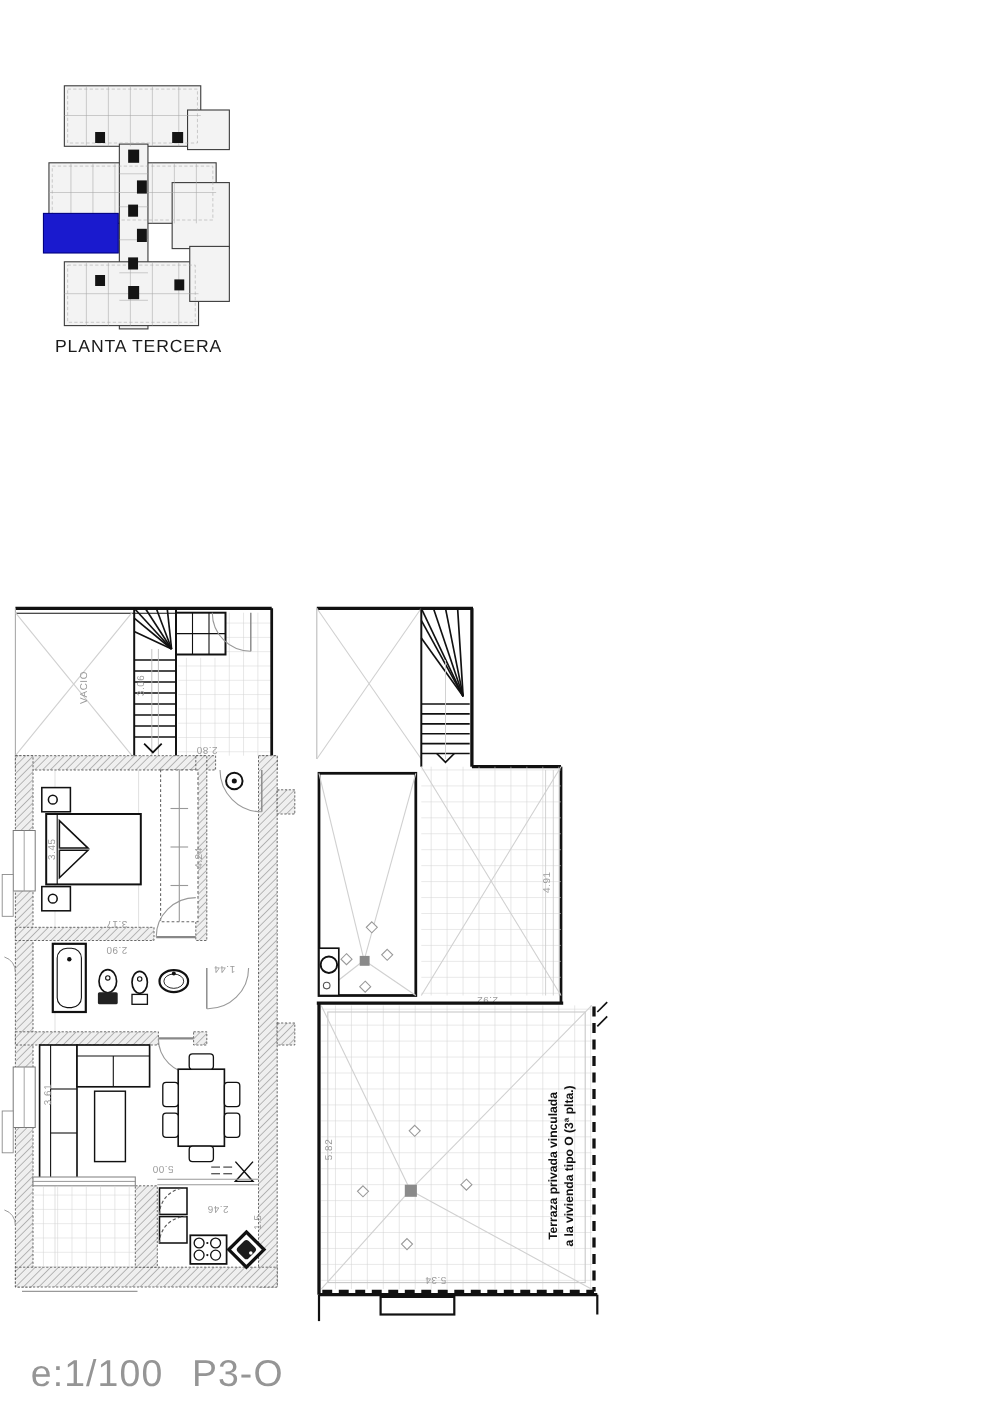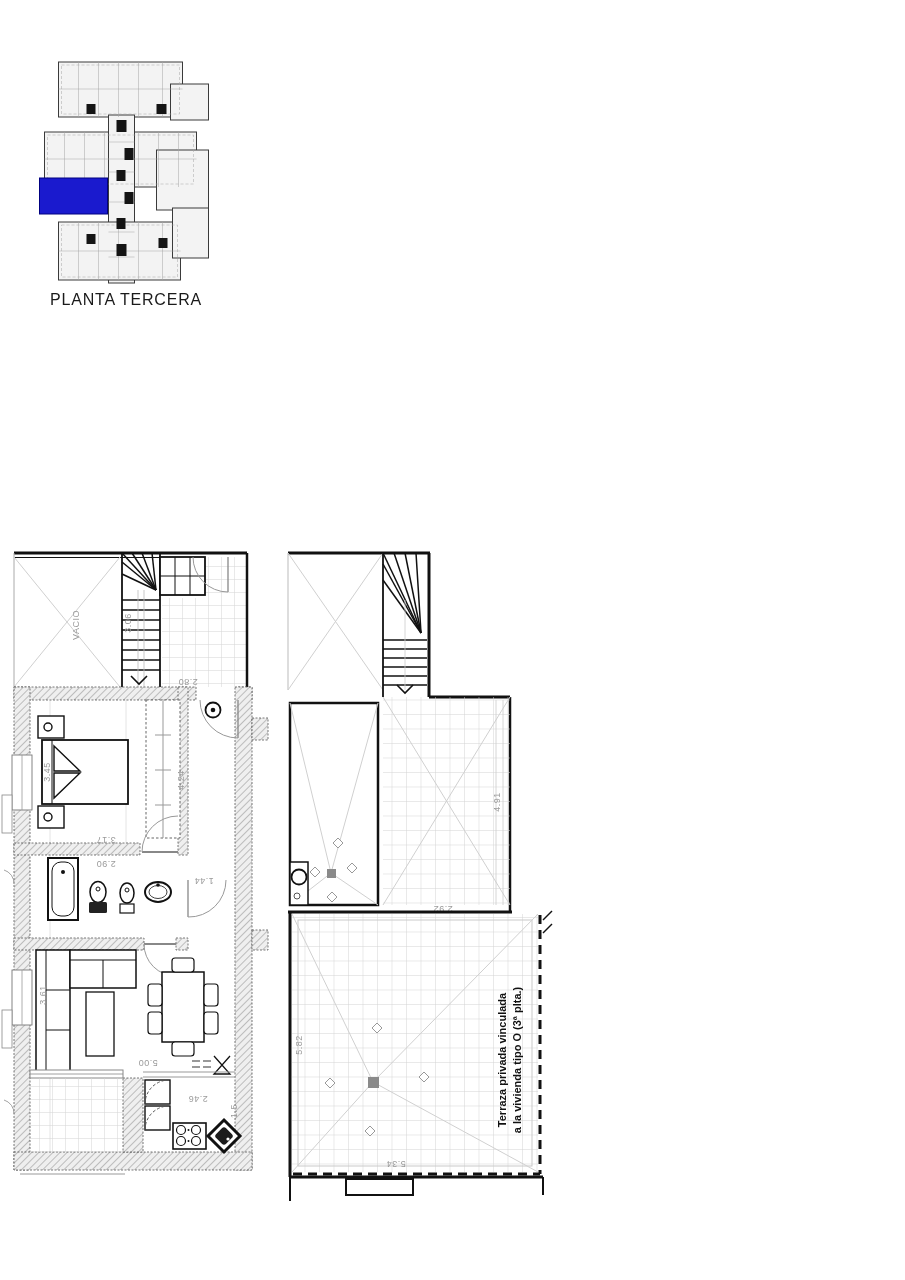--- a/index.html
+++ b/index.html
@@ -1,18 +1,18 @@
 <!DOCTYPE html>
 <html><head>
 <meta charset="utf-8">
 <style>
   html,body{margin:0;padding:0;background:#fff;}
   .sheet{position:relative;width:905px;height:1280px;background:#ffffff;overflow:hidden;
          font-family:"Liberation Sans","DejaVu Sans",sans-serif;}
-  .keyplan{position:absolute;left:36px;top:52px;width:180px;height:260px;}
+  .keyplan{position:absolute;left:36px;top:68px;width:180px;height:260px;}
   .keyplan svg{display:block;}
   .keyplan-label{position:absolute;left:0;top:239px;width:180px;text-align:center;
 teroid                 font-size:8.5px;letter-spacing:0.8px;color:#1a1a1a;}
   .mainplan{position:absolute;left:0;top:540px;}
   .footer{position:absolute;left:28px;top:1230px;display:flex;gap:26px;
           font-size:34px;color:#959595;letter-spacing:1px;}
   
   .wall{fill:url(#hatch);stroke:#555;stroke-width:0.8;stroke-dasharray:2 1.5;}
   .dim{fill:#9a9a9a;font-size:9px;letter-spacing:0.5px;font-family:"Liberation Sans",sans-serif;}
   .blk{stroke:#111;fill:#fff;}
@@ -361,13 +361,17 @@
         <g>
           <line x1="290" y1="637" x2="543" y2="637" stroke="#111" stroke-width="3"></line>
           <rect x="346" y="639" width="67" height="16" fill="#fff" stroke="#111" stroke-width="2"></rect>
           <line x1="290" y1="637" x2="290" y2="661" stroke="#111" stroke-width="2"></line>
           <line x1="543" y1="637" x2="543" y2="655" stroke="#111" stroke-width="2"></line>
         </g>
       </g>
     </g>
   </svg>
 
+  <div class="footer">
+    <span>e:1/100</span>
+    <span>P3-O</span>
+  </div>
 </div>
 
 </body></html>

